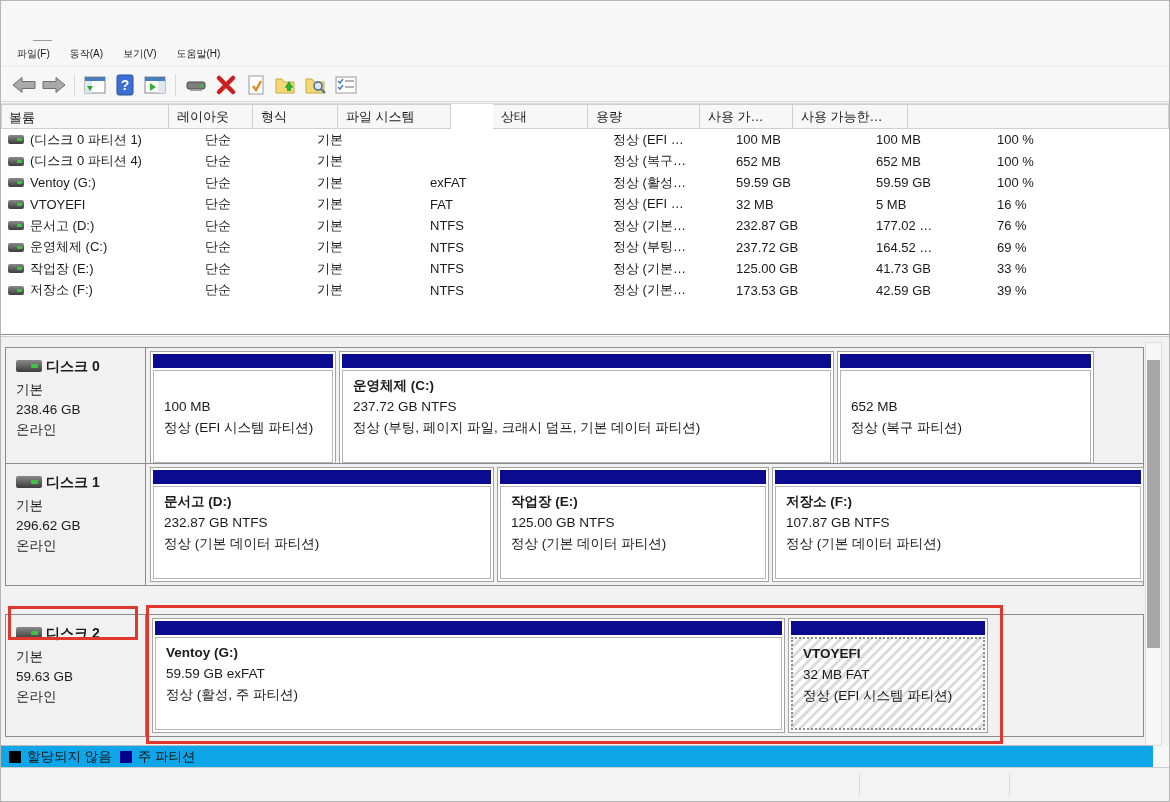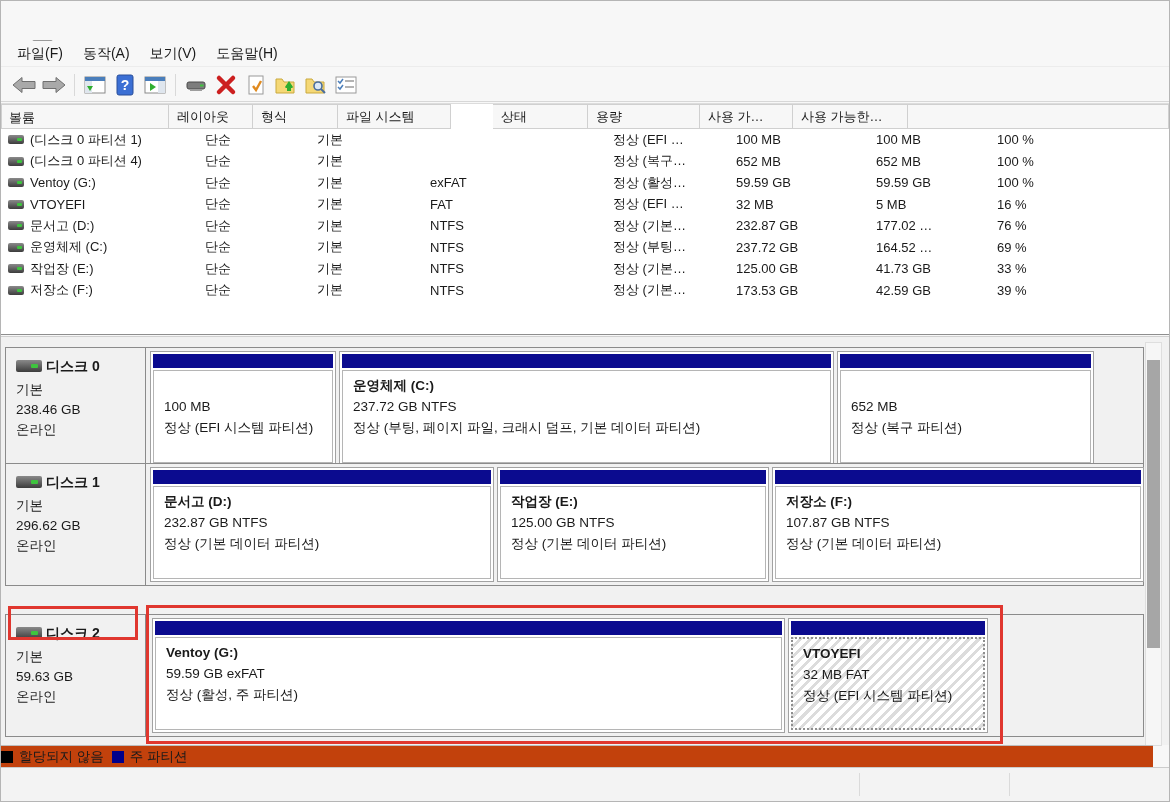--- a/index.html
+++ b/index.html
@@ -13,21 +13,21 @@
   
   .titlebar { position:absolute; top:0; left:0; right:0; height:40px;
     display:flex; align-items:center; padding-left:29px; background:#f7f7f7;margin-top:28px; }
   .title-icon { width:26px; height:24px; margin-right:10px; }
   .title-text { font-size:14.5px; }
   .win-controls { position:absolute; right:0; top:0; height:40px; display:flex; }
   .win-btn { width:56px; height:40px; display:flex; align-items:center; justify-content:center; }
   
   .menubar { position:absolute; top:40px; left:0; right:0; height:26px;
     display:flex; align-items:center; padding-left:6px; background:#f7f7f7;
-    border-bottom:1px solid #ececec; font-size:14px; }
+    border-bottom:1px solid #ececec; font-size:10px; }
   .menu-item { padding:2px 10px; }
   
   .toolbar { position:absolute; top:67px; left:0; right:0; height:34px;
     display:flex; align-items:center; padding-left:8px; background:#f7f7f7;
     border-bottom:1px solid #d7d7d7; }
   .tb-btn { width:30px; height:28px; display:flex; align-items:center; justify-content:center; }
   .tb-sep { width:1px; height:22px; background:#d9d9d9; margin:0 5px; }
   
   .table-pane { position:absolute; top:102px; left:0; right:0; height:232px;
     background:#ffffff; border-bottom:1px solid #8e8e8e; border-top:1px solid #dcdcdc; }
@@ -68,22 +68,22 @@
   .pbody.hatched { background:repeating-linear-gradient(135deg,#ffffff 0 4px,#dcdcdc 4px 7px);
     border:2px dotted #8f8f8f; }
   
   .red-box { position:absolute; border:3px solid #e0372f; z-index:6; pointer-events:none; }
   
   .vscroll { position:absolute; right:7px; top:340px; width:17px; height:404px;
     background:#f6f6f6; border:1px solid #dedede; }
   .vthumb { position:absolute; left:1px; right:1px; top:17px; height:288px; background:#a6a6a6; }
   
   .legendbar { position:absolute; top:744px; left:0; right:16px; height:22px;
-    background:#c2410c; border-top:1px solid #bdbdbd; display:flex; align-items:center;
-    font-size:13.5px; gap:8px; }
+    background:#0ea5e9; border-top:1px solid #bdbdbd; display:flex; align-items:center;
+    padding-left:8px; font-size:13.5px; gap:8px; }
   .legend-item { display:flex; align-items:center; gap:6px; }
   .sq { width:12px; height:12px; display:inline-block; }
   .sq-black { background:#000000; }
   .sq-navy { background:#00008b; }
   .statusbar { position:absolute; top:766px; left:0; right:0; bottom:0;
     background:#f3f3f3; border-top:1px solid #cccccc; }
   .status-sep { position:absolute; top:5px; bottom:5px; width:1px; background:#dadada; }
 </style>
 </head>
 <body>

